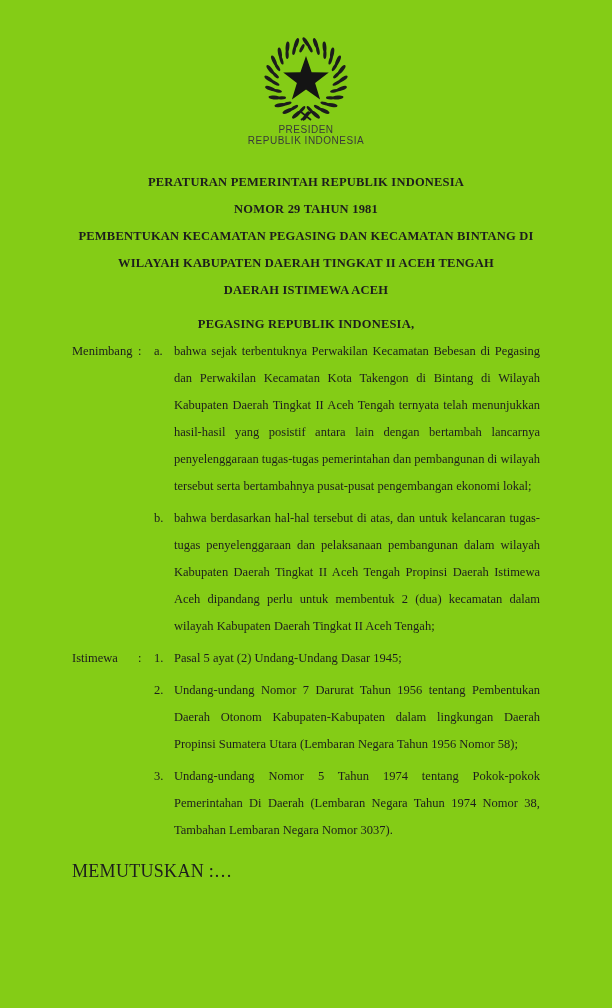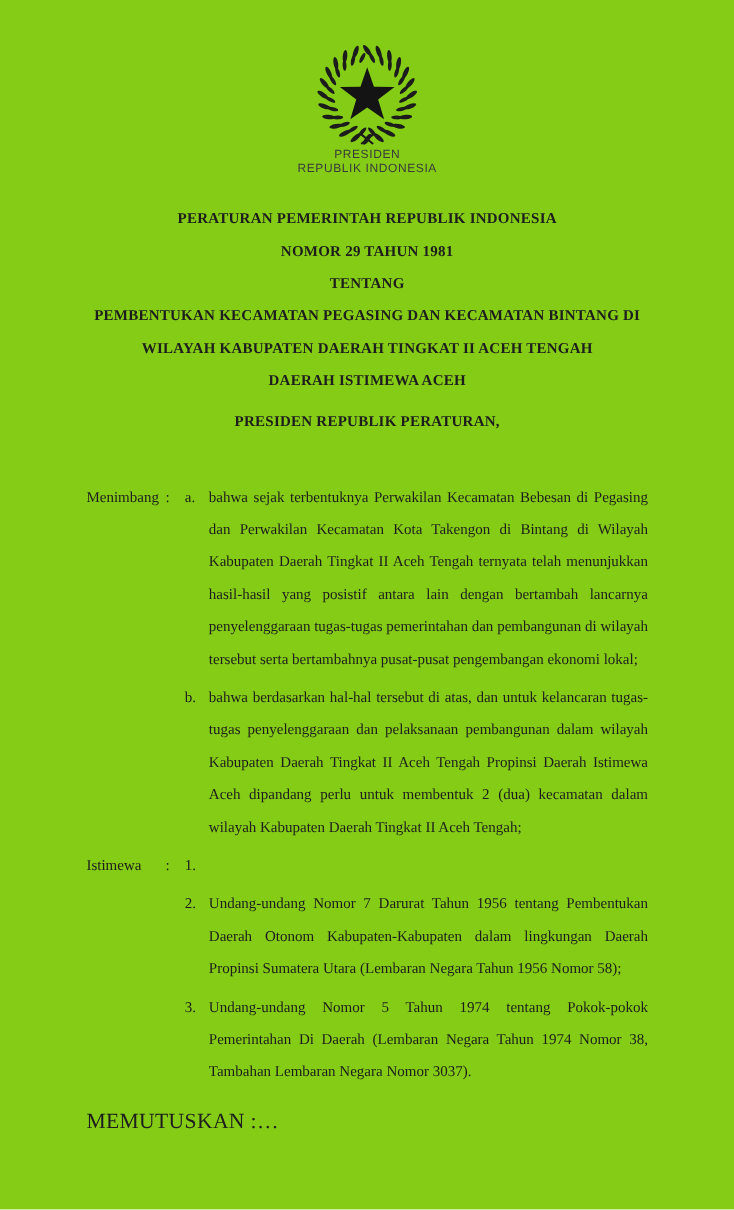--- a/index.html
+++ b/index.html
@@ -34,21 +34,21 @@
     letter-spacing: 0.2px;
   }
   .salutation {
     margin-top: 7px;
     text-align: center;
     font-weight: bold;
     font-size: 12.5px;
     line-height: 27px;
     letter-spacing: 0.2px;
   }
-  .clauses { margin-top: 36px; }
+  .clauses { }
   .clause-row {
     display: grid;
     grid-template-columns: 66px 16px 20px 1fr;
     font-size: 12.5px;
     line-height: 27px;
     margin-bottom: 5px;
   }
   .c-label { text-align: left; }
   .c-colon { text-align: left; }
   .c-marker { text-align: left; }
@@ -128,27 +128,26 @@
   </svg>
 
   <div class="seal-caption">
     <div>PRESIDEN</div>
     <div>REPUBLIK INDONESIA</div>
   </div>
 
   <div class="doc-title">
     <div>PERATURAN PEMERINTAH REPUBLIK INDONESIA</div>
     <div>NOMOR 29 TAHUN 1981</div>
-    <div>TENTANG</div>
     <div>PEMBENTUKAN KECAMATAN PEGASING DAN KECAMATAN BINTANG DI</div>
     <div>WILAYAH KABUPATEN DAERAH TINGKAT II ACEH TENGAH</div>
     <div>DAERAH ISTIMEWA ACEH</div>
   </div>
 
-  <div class="salutation">PRESIDEN REPUBLIK PERATURAN,</div>
+  <div class="salutation">PEGASING REPUBLIK INDONESIA,</div>
 
   <div class="clauses">
 
     <div class="clause-row">
       <span class="c-label">Menimbang</span>
       <span class="c-colon">:</span>
       <span class="c-marker">a.</span>
       <p class="c-text">bahwa sejak terbentuknya Perwakilan Kecamatan Bebesan di Pegasing dan Perwakilan Kecamatan Kota Takengon di Bintang di Wilayah Kabupaten Daerah Tingkat II Aceh Tengah ternyata telah menunjukkan hasil-hasil yang posistif antara lain dengan bertambah lancarnya penyelenggaraan tugas-tugas pemerintahan dan pembangunan di wilayah tersebut serta bertambahnya pusat-pusat pengembangan ekonomi lokal;</p>
     </div>
 
@@ -156,20 +155,21 @@
       <span class="c-label"></span>
       <span class="c-colon"></span>
       <span class="c-marker">b.</span>
       <p class="c-text">bahwa berdasarkan hal-hal tersebut di atas, dan untuk kelancaran tugas-tugas penyelenggaraan dan pelaksanaan pembangunan dalam wilayah Kabupaten Daerah Tingkat II Aceh Tengah Propinsi Daerah Istimewa Aceh dipandang perlu untuk membentuk 2 (dua) kecamatan dalam wilayah Kabupaten Daerah Tingkat II Aceh Tengah;</p>
     </div>
 
     <div class="clause-row">
       <span class="c-label">Istimewa</span>
       <span class="c-colon">:</span>
       <span class="c-marker">1.</span>
+      <p class="c-text">Pasal 5 ayat (2) Undang-Undang Dasar 1945;</p>
     </div>
 
     <div class="clause-row">
       <span class="c-label"></span>
       <span class="c-colon"></span>
       <span class="c-marker">2.</span>
       <p class="c-text">Undang-undang Nomor 7 Darurat Tahun 1956 tentang Pembentukan Daerah Otonom Kabupaten-Kabupaten dalam lingkungan Daerah Propinsi Sumatera Utara (Lembaran Negara Tahun 1956 Nomor 58);</p>
     </div>
 
     <div class="clause-row">

